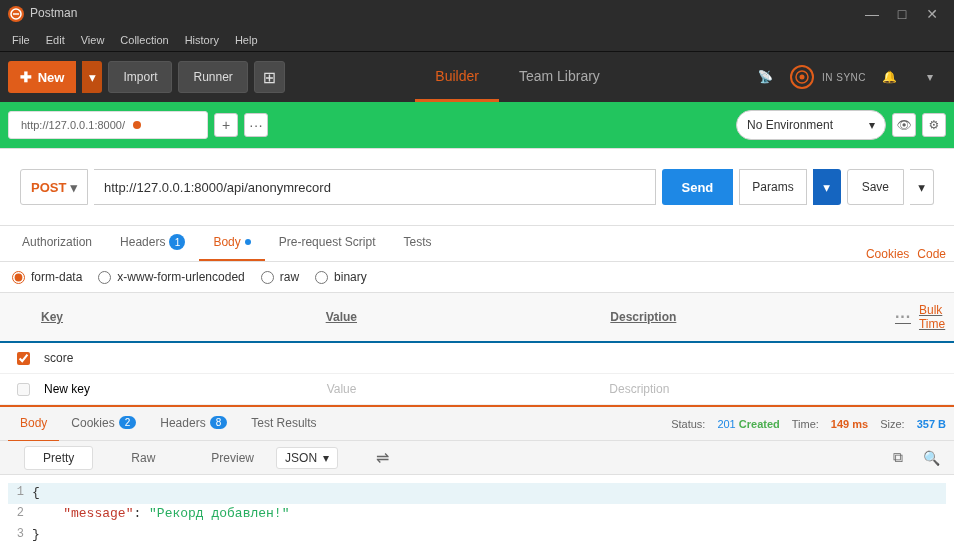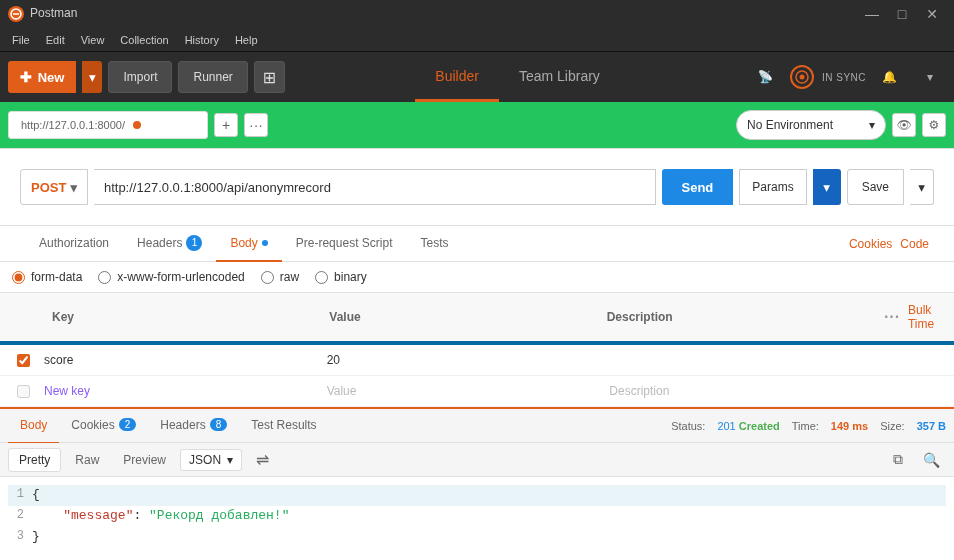--- a/index.html
+++ b/index.html
@@ -43,36 +43,36 @@
     #request-section { background: white; border-bottom: 1px solid #e0e0e0; padding: 20px; display: flex; align-items: center; gap: 6px; }
     #method-dropdown { background: white; border: 1px solid #ccc; border-radius: 3px 0 0 3px; padding: 6px 10px; font-size: 13px; font-weight: 600; color: #e05d1a; cursor: pointer; display: flex; align-items: center; gap: 4px; height: 36px; }
     #request-url { flex: 1; border: 1px solid #ccc; border-left: none; border-radius: 0; padding: 6px 10px; font-size: 13px; height: 36px; color: #333; outline: none; }
     #params-btn { background: white; border: 1px solid #ccc; padding: 6px 12px; font-size: 12px; height: 36px; cursor: pointer; color: #333; }
     #send-btn { background: #1E88E5; border: none; border-radius: 3px 0 0 3px; color: white; font-size: 13px; font-weight: 600; padding: 0 20px; height: 36px; cursor: pointer; }
     #send-arrow { background: #1565C0; border: none; border-radius: 0 3px 3px 0; color: white; height: 36px; width: 28px; cursor: pointer; display: flex; align-items: center; justify-content: center; }
     #save-btn { background: white; border: 1px solid #ccc; border-radius: 3px 0 0 3px; color: #333; font-size: 12px; padding: 0 14px; height: 36px; cursor: pointer; }
     #save-arrow { background: white; border: 1px solid #ccc; border-left: none; border-radius: 0 3px 3px 0; color: #333; height: 36px; width: 24px; cursor: pointer; display: flex; align-items: center; justify-content: center; }
 
     
-    #request-tabs { background: white; border-bottom: 1px solid #e0e0e0; display: flex; align-items: center; padding: 0 25px; height: 36px; }
+    #request-tabs { background: white; border-bottom: 1px solid #e0e0e0; display: flex; align-items: flex-end; padding: 0 8px; height: 36px; }
     .req-tab { padding: 8px 14px; font-size: 12px; color: #666; cursor: pointer; border-bottom: 2px solid transparent; height: 36px; display: flex; align-items: center; }
     .req-tab.active { color: #e05d1a; border-bottom: 2px solid #e05d1a; }
     .req-tab .badge { background: #1E88E5; color: white; border-radius: 50%; width: 16px; height: 16px; font-size: 10px; display: inline-flex; align-items: center; justify-content: center; margin-left: 4px; }
     .req-tab .dot { width: 6px; height: 6px; border-radius: 50%; background: #1E88E5; margin-left: 4px; }
     .tab-right-btns { margin-left: auto; display: flex; gap: 8px; }
     .tab-link { font-size: 12px; color: #e05d1a; cursor: pointer; }
 
     
     #body-options { background: white; padding: 8px 12px; border-bottom: 1px solid #e0e0e0; display: flex; align-items: center; gap: 16px; }
     .radio-group { display: flex; align-items: center; gap: 6px; }
     .radio-group input[type=radio] { accent-color: #e05d1a; }
 
     
     #form-table { background: white; flex: 0 0 auto; }
-    .table-header { display: grid; grid-template-columns: 30px 1fr 1fr 1fr 60px; background: #f8f8f8; border-bottom: 4px solid #0369a1; padding: 6px 16px; font-size: 11px; color: #666; font-weight: 600; align-items: center; }
+    .table-header { display: grid; grid-template-columns: 30px 1fr 1fr 1fr 60px; background: #f8f8f8; border-bottom: 2px solid #0369a1; padding: 6px 5px; font-size: 11px; color: #666; font-weight: 600; align-items: center; text-decoration: underline; }
     .table-row { display: grid; grid-template-columns: 30px 1fr 1fr 1fr 60px; border-bottom: 1px solid #f0f0f0; padding: 4px 8px; align-items: center; }
     .table-cell { padding: 4px 6px; font-size: 12px; }
     .checkbox-cell { display: flex; align-items: center; justify-content: center; }
     .new-row { color: #bbb; }
     .more-dots { color: #999; cursor: pointer; font-size: 16px; }
     .bulk-edit-link { color: #e05d1a; cursor: pointer; font-size: 12px; font-weight: 500; }
 
     
     #response-tabs { background: #f5f5f5; border-top: 2px solid #e05d1a; border-bottom: 1px solid #e0e0e0; display: flex; align-items: center; padding: 0 8px; height: 36px; }
     .resp-tab { padding: 8px 12px; font-size: 12px; color: #666; cursor: pointer; border-bottom: 2px solid transparent; height: 36px; display: flex; align-items: center; }
@@ -80,21 +80,21 @@
     .resp-tab .badge { background: #1E88E5; color: white; border-radius: 10px; padding: 1px 6px; font-size: 10px; margin-left: 4px; }
     .status-section { margin-left: auto; display: flex; align-items: center; gap: 12px; font-size: 11px; }
     .status-label { color: #666; }
     .status-value { color: #1E88E5; font-weight: 500; }
     .status-green { color: #4CAF50; font-weight: 600; }
     .time-value { color: #e05d1a; font-weight: 600; }
     .size-value { color: #1E88E5; font-weight: 600; }
 
     
     #response-format { background: #f5f5f5; border-bottom: 1px solid #e0e0e0; display: flex; align-items: center; padding: 4px 8px; height: 34px; gap: 4px; }
-    .format-tab { padding: 4px 10px; font-size: 12px; color: #666; cursor: pointer; border-radius: 3px; }
+    .format-tab { padding: 4px 18px; font-size: 12px; color: #666; cursor: pointer; border-radius: 3px; margin-left: 16px; }
     .format-tab.active { background: white; border: 1px solid #ddd; color: #333; }
     .format-dropdown { background: white; border: 1px solid #ddd; border-radius: 3px; padding: 3px 8px; font-size: 12px; display: flex; align-items: center; gap: 6px; cursor: pointer; }
     .format-right { margin-left: auto; display: flex; gap: 6px; }
     .format-icon-btn { width: 28px; height: 28px; display: flex; align-items: center; justify-content: center; cursor: pointer; color: #666; font-size: 14px; }
 
     
     #response-body { background: white; flex: 1; padding: 8px; font-family: 'Courier New', monospace; font-size: 13px; overflow-y: auto; }
     .line-nums { color: #999; font-size: 12px; padding-right: 8px; display: inline-block; width: 24px; text-align: right; }
     .line { display: flex; align-items: flex-start; line-height: 1.6; }
     .json-key { color: #c0392b; }
@@ -237,29 +237,28 @@
       <div class="table-cell" style="display:flex;align-items:center;gap:8px;">
         <span class="more-dots">···</span>
         <span class="bulk-edit-link">Bulk Time</span>
       </div>
     </div>
     <div class="table-row">
       <div class="table-cell checkbox-cell">
         <input type="checkbox" checked="" style="">
       </div>
       <div class="table-cell">score</div>
-      <div class="table-cell">20</div>
       <div class="table-cell"></div>
       <div class="table-cell"></div>
     </div>
     <div class="table-row new-row">
       <div class="table-cell checkbox-cell">
         <input type="checkbox" disabled="" style="">
       </div>
-      <div class="table-cell" style="color:#8b5cf6;">New key</div>
+      <div class="table-cell" style="color:#000000;">New key</div>
       <div class="table-cell" style="color:#bbb;">Value</div>
       <div class="table-cell" style="color:#bbb;">Description</div>
       <div class="table-cell"></div>
     </div>
   </div>
 
   <div id="response-tabs">
     <div class="resp-tab active">Body</div>
     <div class="resp-tab">Cookies <span class="badge">2</span></div>
     <div class="resp-tab">Headers <span class="badge">8</span></div>

